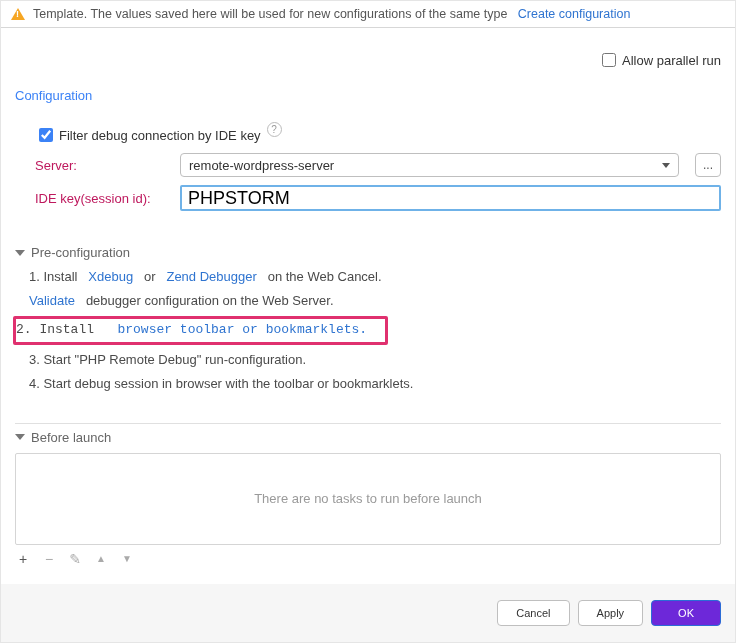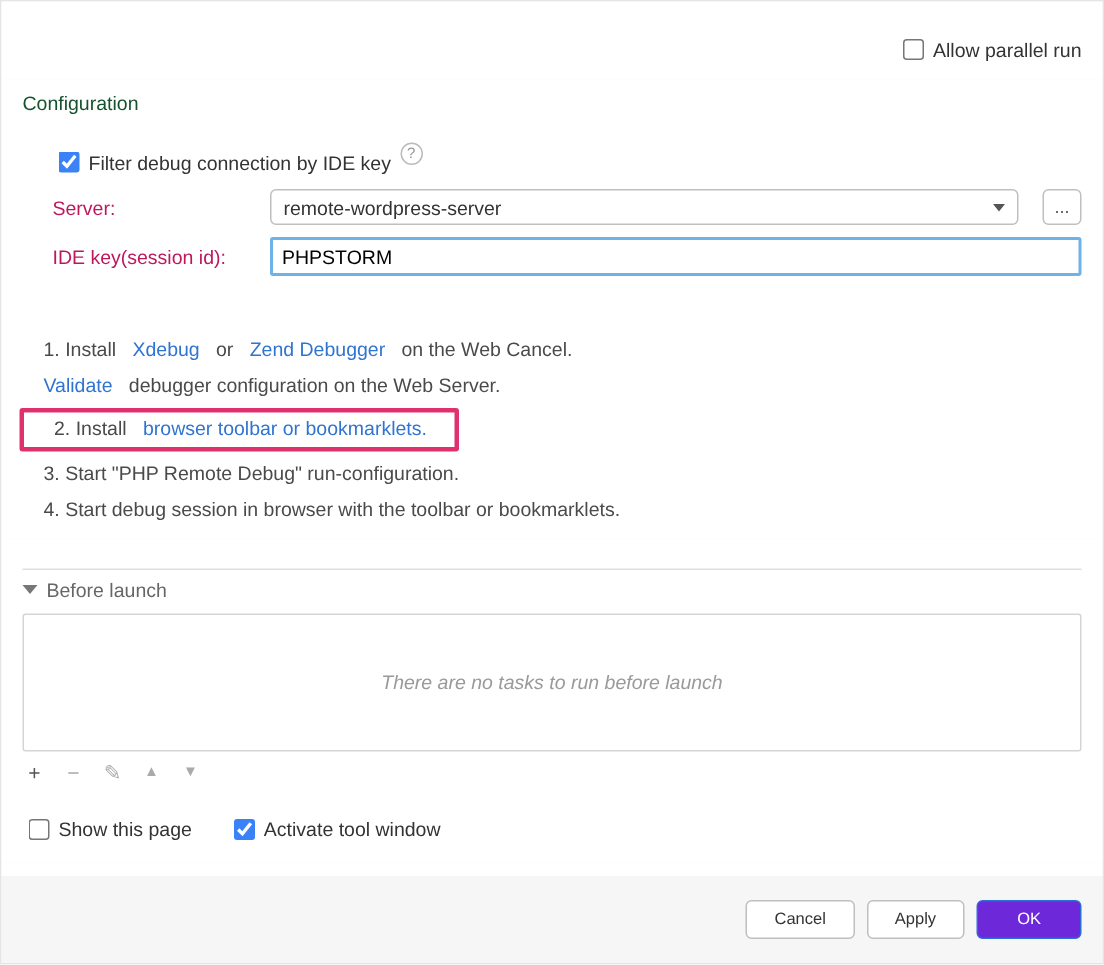--- a/index.html
+++ b/index.html
@@ -57,21 +57,21 @@
   .chk input { margin-right: 6px; }
   input[type="checkbox"] {
     width: 14px; height: 14px;
     accent-color: #3b82f6;
   }
   .section {
     background: #fff;
     padding: 8px 14px 16px 14px;
   }
   .section-title {
-    color: #14532d;
+    color: #3b82f6;
     font-size: 13px;
     margin: 0 0 10px 0;
   }
   .form-row {
     display: flex; align-items: center;
     margin: 8px 0 8px 20px;
   }
   .form-label {
     width: 145px;
     color: #be185d;
@@ -122,21 +122,21 @@
     color: #555;
     font-size: 12px;
     cursor: pointer;
   }
   .text-input {
     flex: 1;
     height: 26px;
     border: 2px solid #6fb2e8;
     border-radius: 2px;
     padding: 0 6px;
-    font-size: 13px;
+    font-size: 18px;
     font-family: inherit;
     outline: none;
     background: #fff;
   }
   .collapsible {
     background: #fff;
     padding: 10px 14px 4px 14px;
   }
   .collapsible-header {
     display: flex; align-items: center;
@@ -161,32 +161,32 @@
   }
   .preconfig-list li {
     margin: 6px 0;
     line-height: 1.4;
   }
   .indent-sub { margin-left: 18px; }
   .highlight-box {
     border: 3px solid #e0316f;
     border-radius: 2px;
     display: inline-block;
-    padding: 2px 18px 2px 20px;
+    padding: 2px 18px 2px 0;
     margin-left: -16px;
+    font-family: Liberation Mono, monospace;
   }
   .before-launch-box {
     border: 1px solid #d5d5d5;
     background: #fff;
     height: 92px;
     border-radius: 2px;
     display: flex; align-items: center; justify-content: center;
     color: #9a9a9a;
     font-size: 13px;
-    font-style: italic;
   }
   .toolbar-row {
     display: flex; align-items: center;
     gap: 10px;
     padding: 6px 0 2px 0;
   }
   .tool-icon {
     width: 16px; height: 16px;
     display: flex; align-items: center; justify-content: center;
     color: #aaa;
@@ -227,20 +227,28 @@
   hr.sep {
     border: none; border-top: 1px solid #e0e0e0;
     margin: 6px 0;
   }
 </style>
 </head>
 <body>
 
 <div class="dialog">
 
+  <div class="header-strip">
+    <span class="warn-icon"></span>
+    <span class="header-text">
+      <span>Template. The values saved here will be used for new configurations of the same type</span>
+      <span>&nbsp;</span>
+      <span class="link">Create configuration</span>
+    </span>
+  </div>
 
   <div class="parallel-row">
     <label class="chk">
       <input type="checkbox" style="">
       <span>Allow parallel run</span>
     </label>
   </div>
 
   <div class="section">
     <div class="section-title">Configuration</div>
@@ -263,20 +271,24 @@
       </div>
     </div>
 
     <div class="form-row">
       <span class="form-label">IDE key(session id):</span>
       <input class="text-input" type="text" value="PHPSTORM" style="">
     </div>
   </div>
 
   <div class="collapsible">
+    <div class="collapsible-header">
+      <span class="tri"></span>
+      <span>Pre-configuration</span>
+    </div>
     <ul class="preconfig-list">
       <li>
         <span>1. Install</span>
         <span>&nbsp;</span>
         <span class="link">Xdebug</span>
         <span>&nbsp;</span>
         <span>or</span>
         <span>&nbsp;</span>
         <span class="link">Zend Debugger</span>
         <span>&nbsp;</span>
@@ -308,30 +320,20 @@
     <div class="before-launch-box">
       <span>There are no tasks to run before launch</span>
     </div>
     <div class="toolbar-row">
       <span class="tool-icon tool-enabled">+</span>
       <span class="tool-icon">−</span>
       <span class="tool-icon">✎</span>
       <span class="tool-icon" style="font-size:10px">▲</span>
       <span class="tool-icon" style="font-size:10px">▼</span>
     </div>
-    <div class="options-row">
-      <label class="chk">
-        <input type="checkbox" style="">
-        <span>Show this page</span>
-      </label>
-      <label class="chk">
-        <input type="checkbox" checked="" style="">
-        <span>Activate tool window</span>
-      </label>
-    </div>
   </div>
 
   <div class="vspacer"></div>
 
   <div class="footer">
     <button class="btn">Cancel</button>
     <button class="btn">Apply</button>
     <button class="btn btn-primary">OK</button>
   </div>
 

